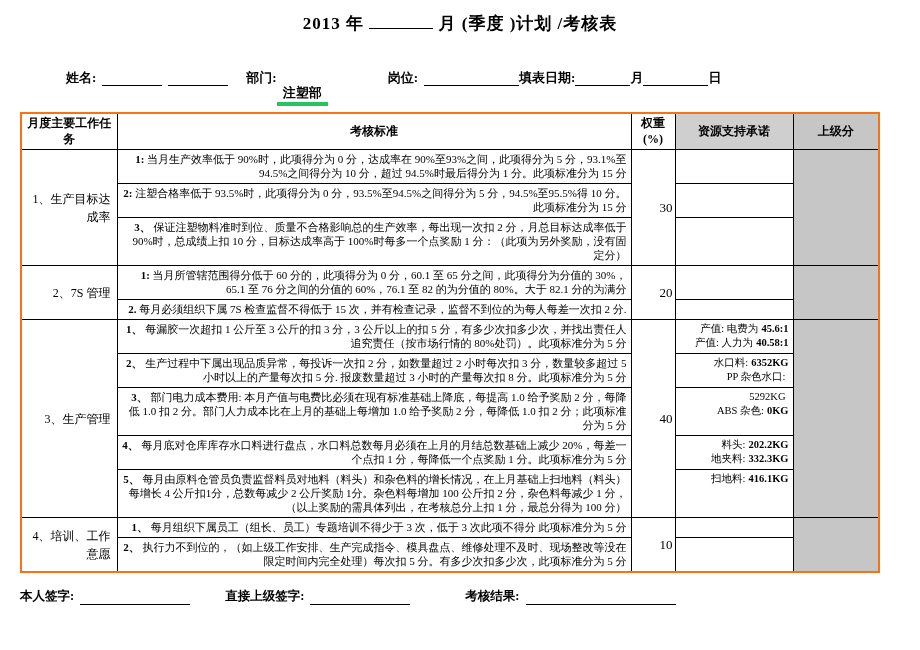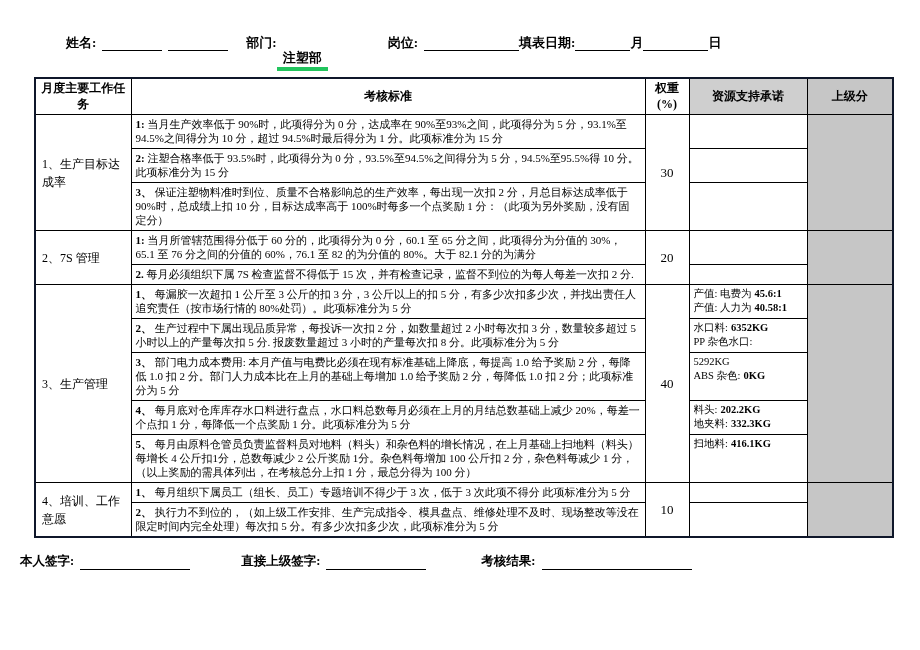--- a/index.html
+++ b/index.html
@@ -10,45 +10,50 @@
     font-family:"Liberation Serif","DejaVu Serif",serif;
   }
   .title { text-align:center; padding-top:12px; font-size:17px; font-weight:bold; letter-spacing:1px; }
   .blank { display:inline-block; border-bottom:1px solid #000; height:14px; vertical-align:baseline; }
   .title .blank { width:64px; }
 
   .hdr { display:flex; align-items:center; margin:15px 15px 6px 66px; font-size:13px; font-weight:bold; white-space:nowrap; }
   .hdr .blank { height:15px; }
   .u-val { border-bottom:4px solid #22c55e; padding:0 6px; font-weight:bold;margin-top:34px; }
 
-  table.tbl { border-collapse:collapse; table-layout:fixed; margin-left:34px; width:858px; border:2px solid #0f172a; background:#fff; }
-  .tbl th, .tbl td { border:1px solid #000; }
+  table.tbl { border-collapse:collapse; table-layout:fixed; margin-left:20px; width:858px; border:2px solid #f97316; background:#fff; }
+  .tbl th, .tbl td { border:1px solid #000;text-align:right; }
   .tbl th { font-size:12px; font-weight:bold; text-align:center; vertical-align:middle; height:34px; padding:2px; line-height:1.3; }
   .th-res { background:#cfcfcf; }
   .th-score { background:#c6c6c6; }
   .task-cell { font-size:12px; font-weight:normal; vertical-align:middle; padding:4px 6px; line-height:1.5; }
   .crit-cell { font-size:11px; line-height:14px; padding:2px 4px 3px 4px; vertical-align:top; }
   .crit-m { font-weight:bold; }
   .weight-cell { text-align:center; vertical-align:middle; font-size:13px; padding:2px; }
   .res-cell { font-size:10.5px; line-height:14px; padding:2px 4px; vertical-align:top; }
   .res-line { white-space:nowrap; overflow:hidden; }
   .res-v { font-weight:bold; margin-left:3px; }
   .score-cell { background:#c6c6c6; }
 
   .bonus { margin:9px 20px 0 20px; font-size:12.5px; line-height:1.55; }
   .sigs { display:flex; align-items:flex-end; margin:15px 20px 0 20px; font-size:12.5px; font-weight:bold; white-space:nowrap; }
   .sigs .blank { height:15px; }
   .w55{width:55px}.w60{width:60px}.w65{width:65px}.w95{width:95px}.w100{width:100px}.w110{width:110px}.w150{width:150px}
-  .ml6{margin-left:6px}.ml18{margin-left:18px}.ml35{margin-left:51px}.ml45{}.ml55{margin-left:55px}.ml60{margin-left:60px}
+  .ml6{margin-left:6px}.ml18{margin-left:18px}.ml35{margin-left:35px}.ml45{}.ml55{margin-left:55px}.ml60{margin-left:60px}
 </style>
 </head>
 <body>
 
 <div class="page">
 
+  <div class="title">
+    <span>2013 年</span>
+    <span class="blank"></span>
+    <span>月 (季度 )计划 /考核表</span>
+  </div>
 
   <div class="hdr">
     <span>姓名:</span>
     <span class="blank w60 ml6"></span>
     <span class="blank w60 ml6"></span>
     <span class="ml18">部门:</span>
     <span class="u-val">注塑部</span>
     <span class="ml60">岗位:</span>
     <span class="blank w95 ml6"></span>
     <span class="ml45">填表日期:</span>

